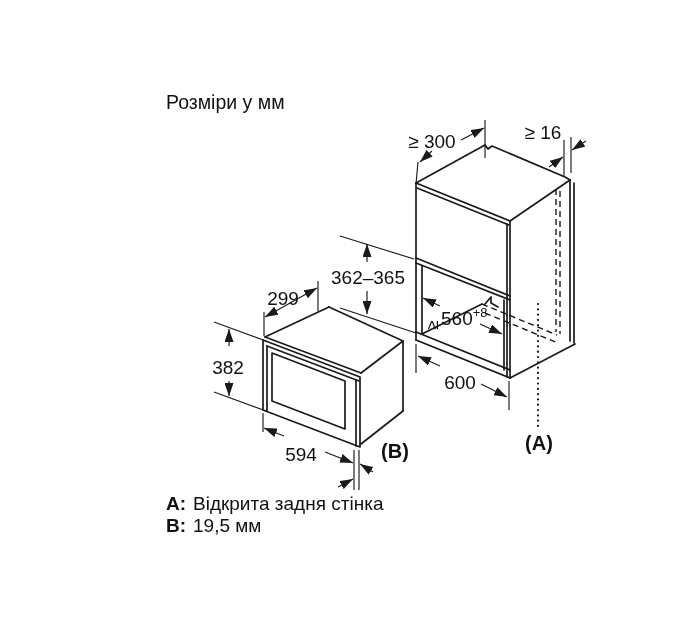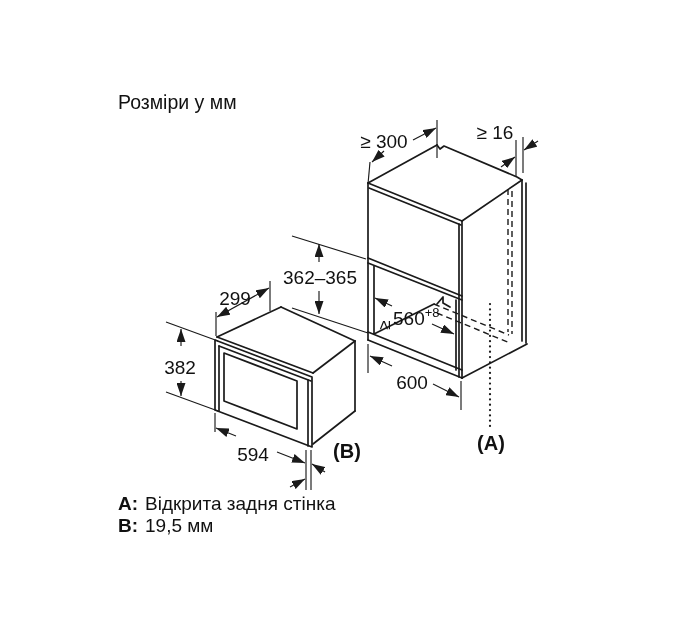--- a/index.html
+++ b/index.html
@@ -1,16 +1,16 @@
 <!DOCTYPE html>
 <html><head>
 <meta charset="utf-8">
 <style>
   html,body{margin:0;padding:0;background:#ffffff;}
-  .stage{position:relative;width:632px;height:630px;background:#fff;overflow:hidden;}
+  .stage{position:relative;width:632px;height:630px;background:#fff;overflow:hidden;padding-left:48px;}
   svg{display:block;}
   text{font-family:"Liberation Sans","DejaVu Sans",sans-serif;fill:#111;}
   .obj{stroke:#1a1a1a;stroke-width:1.7;fill:none;stroke-linejoin:round;stroke-linecap:round;}
   .hid{stroke:#1a1a1a;stroke-width:1.4;fill:none;stroke-dasharray:6 4;}
   .dot{stroke:#1a1a1a;stroke-width:2.2;fill:none;stroke-dasharray:0.1 5.2;stroke-linecap:round;}
   .dim{stroke:#1a1a1a;stroke-width:1.15;fill:none;}
   .lbl{font-size:19px;}
   .ref{font-size:20px;font-weight:bold;}
   .ttl{font-size:19.5px;}
   .leg{font-size:19px;}

